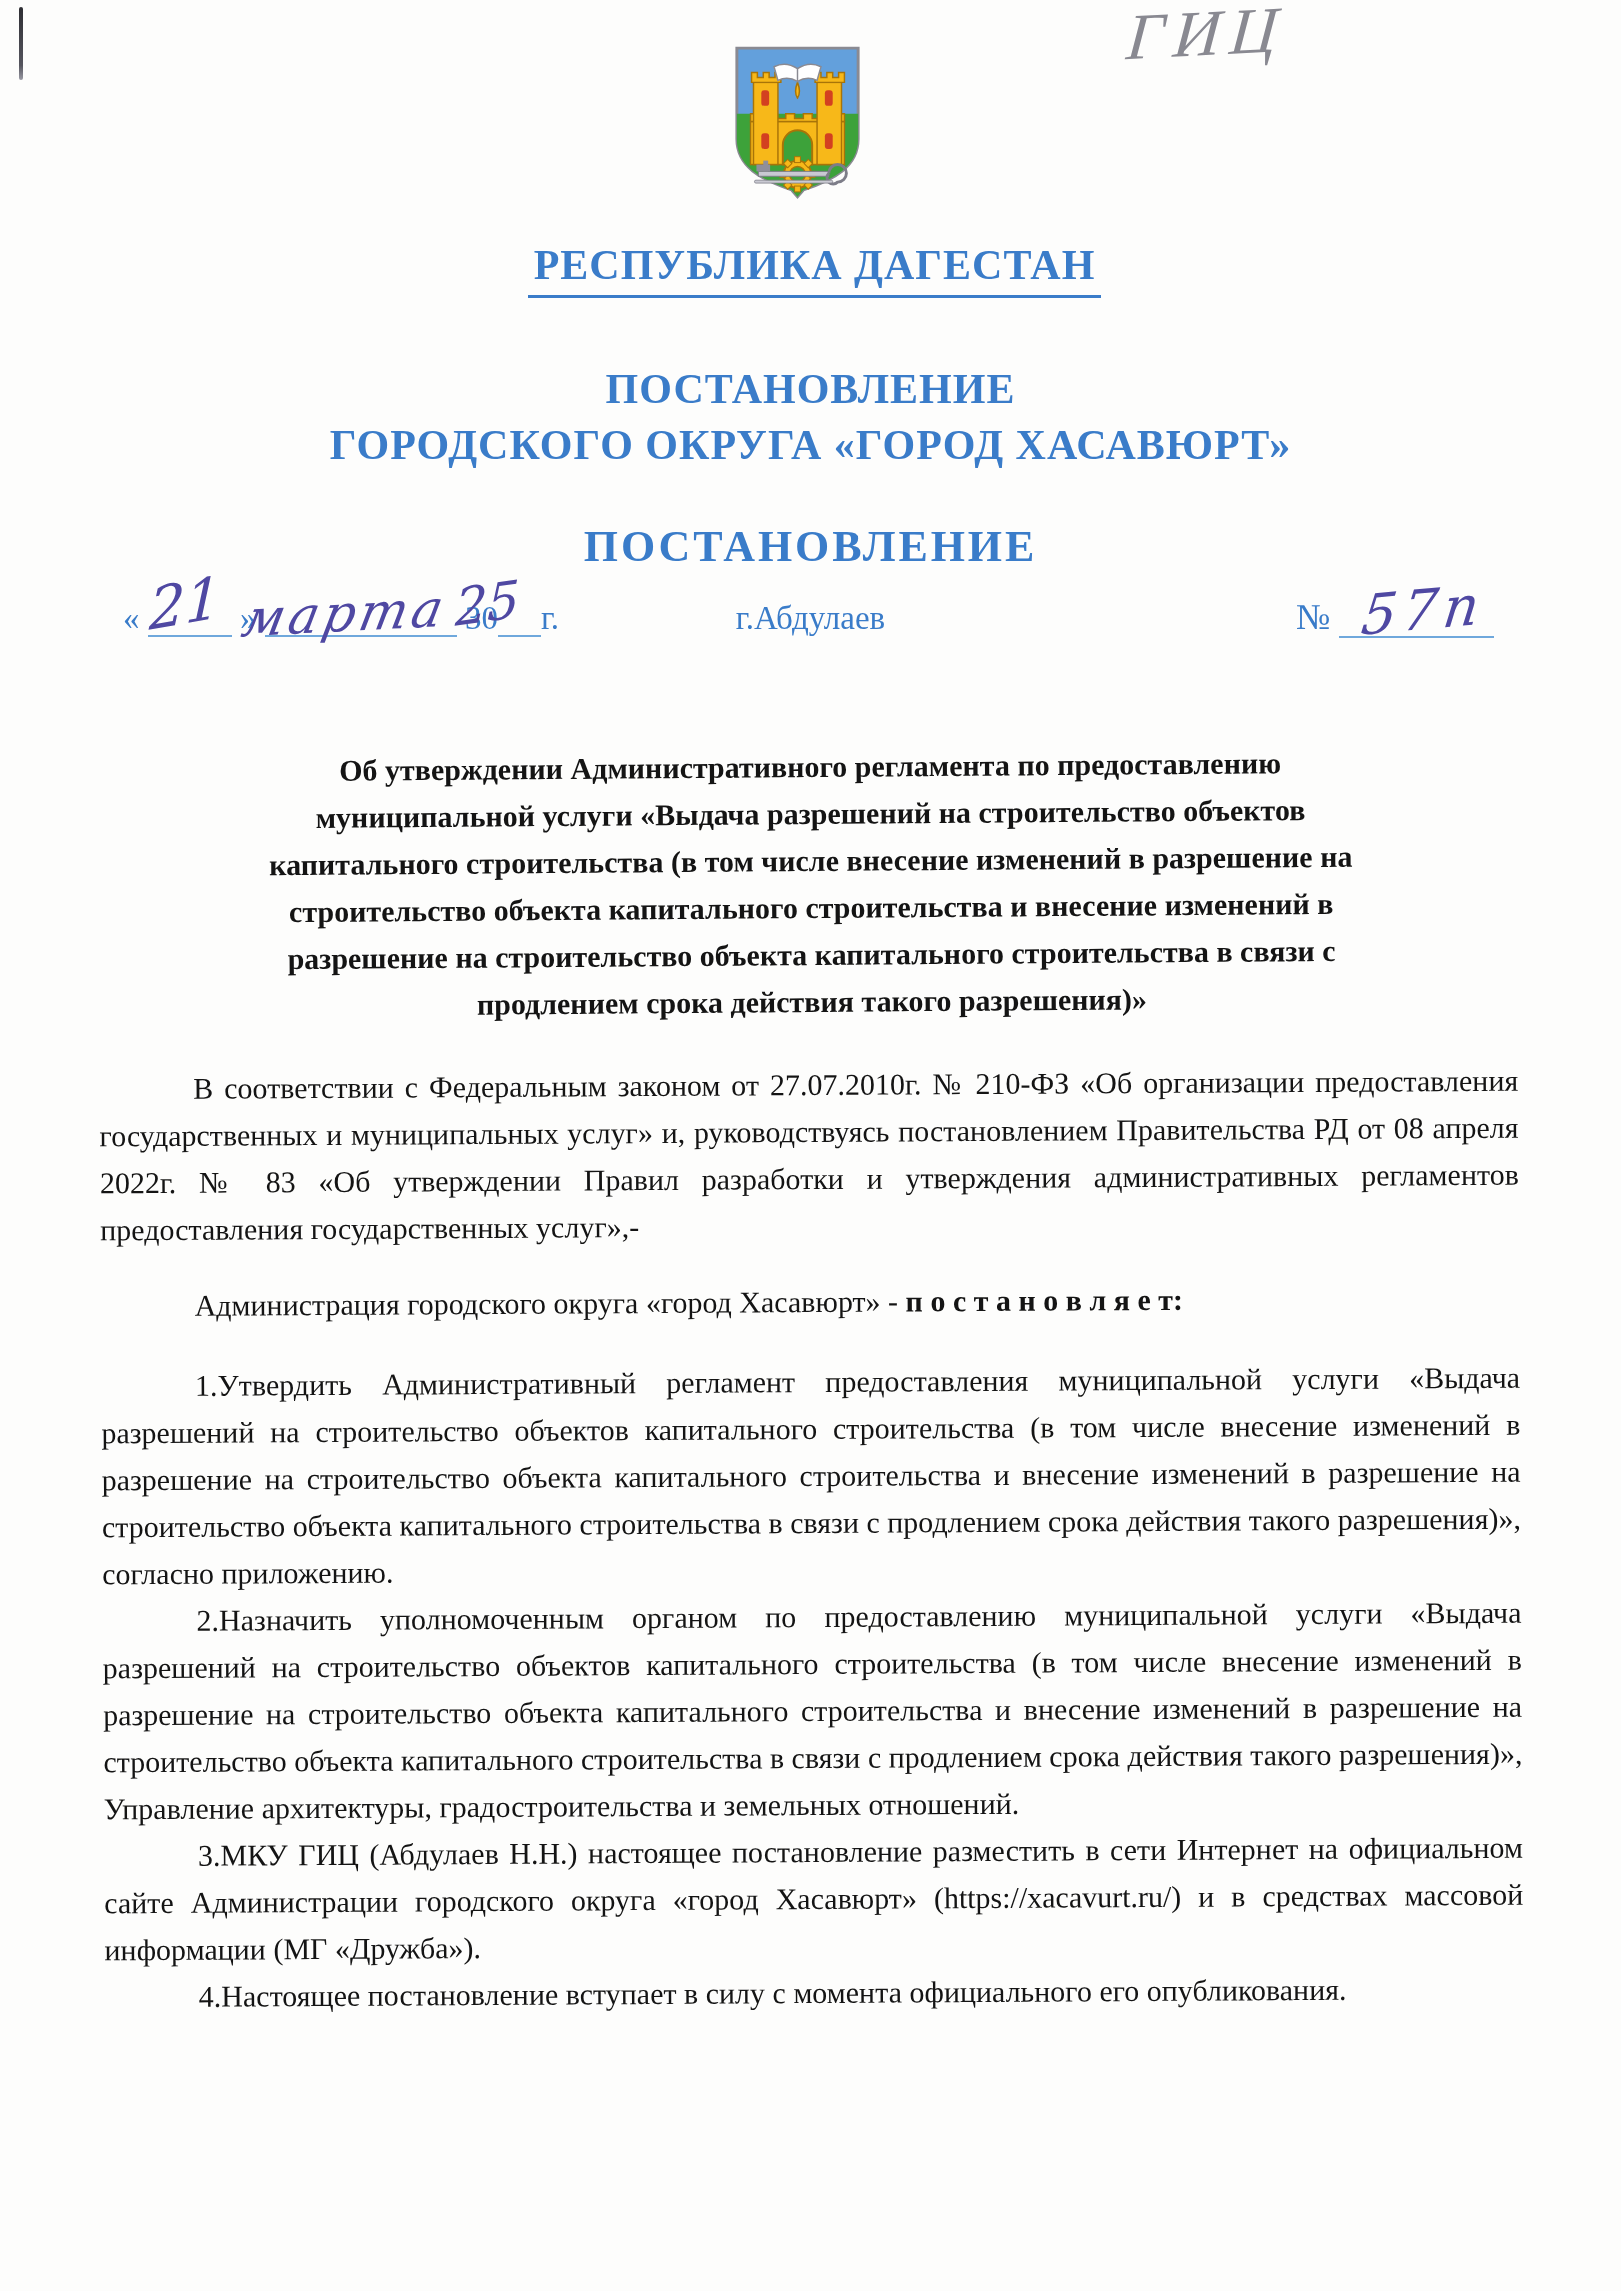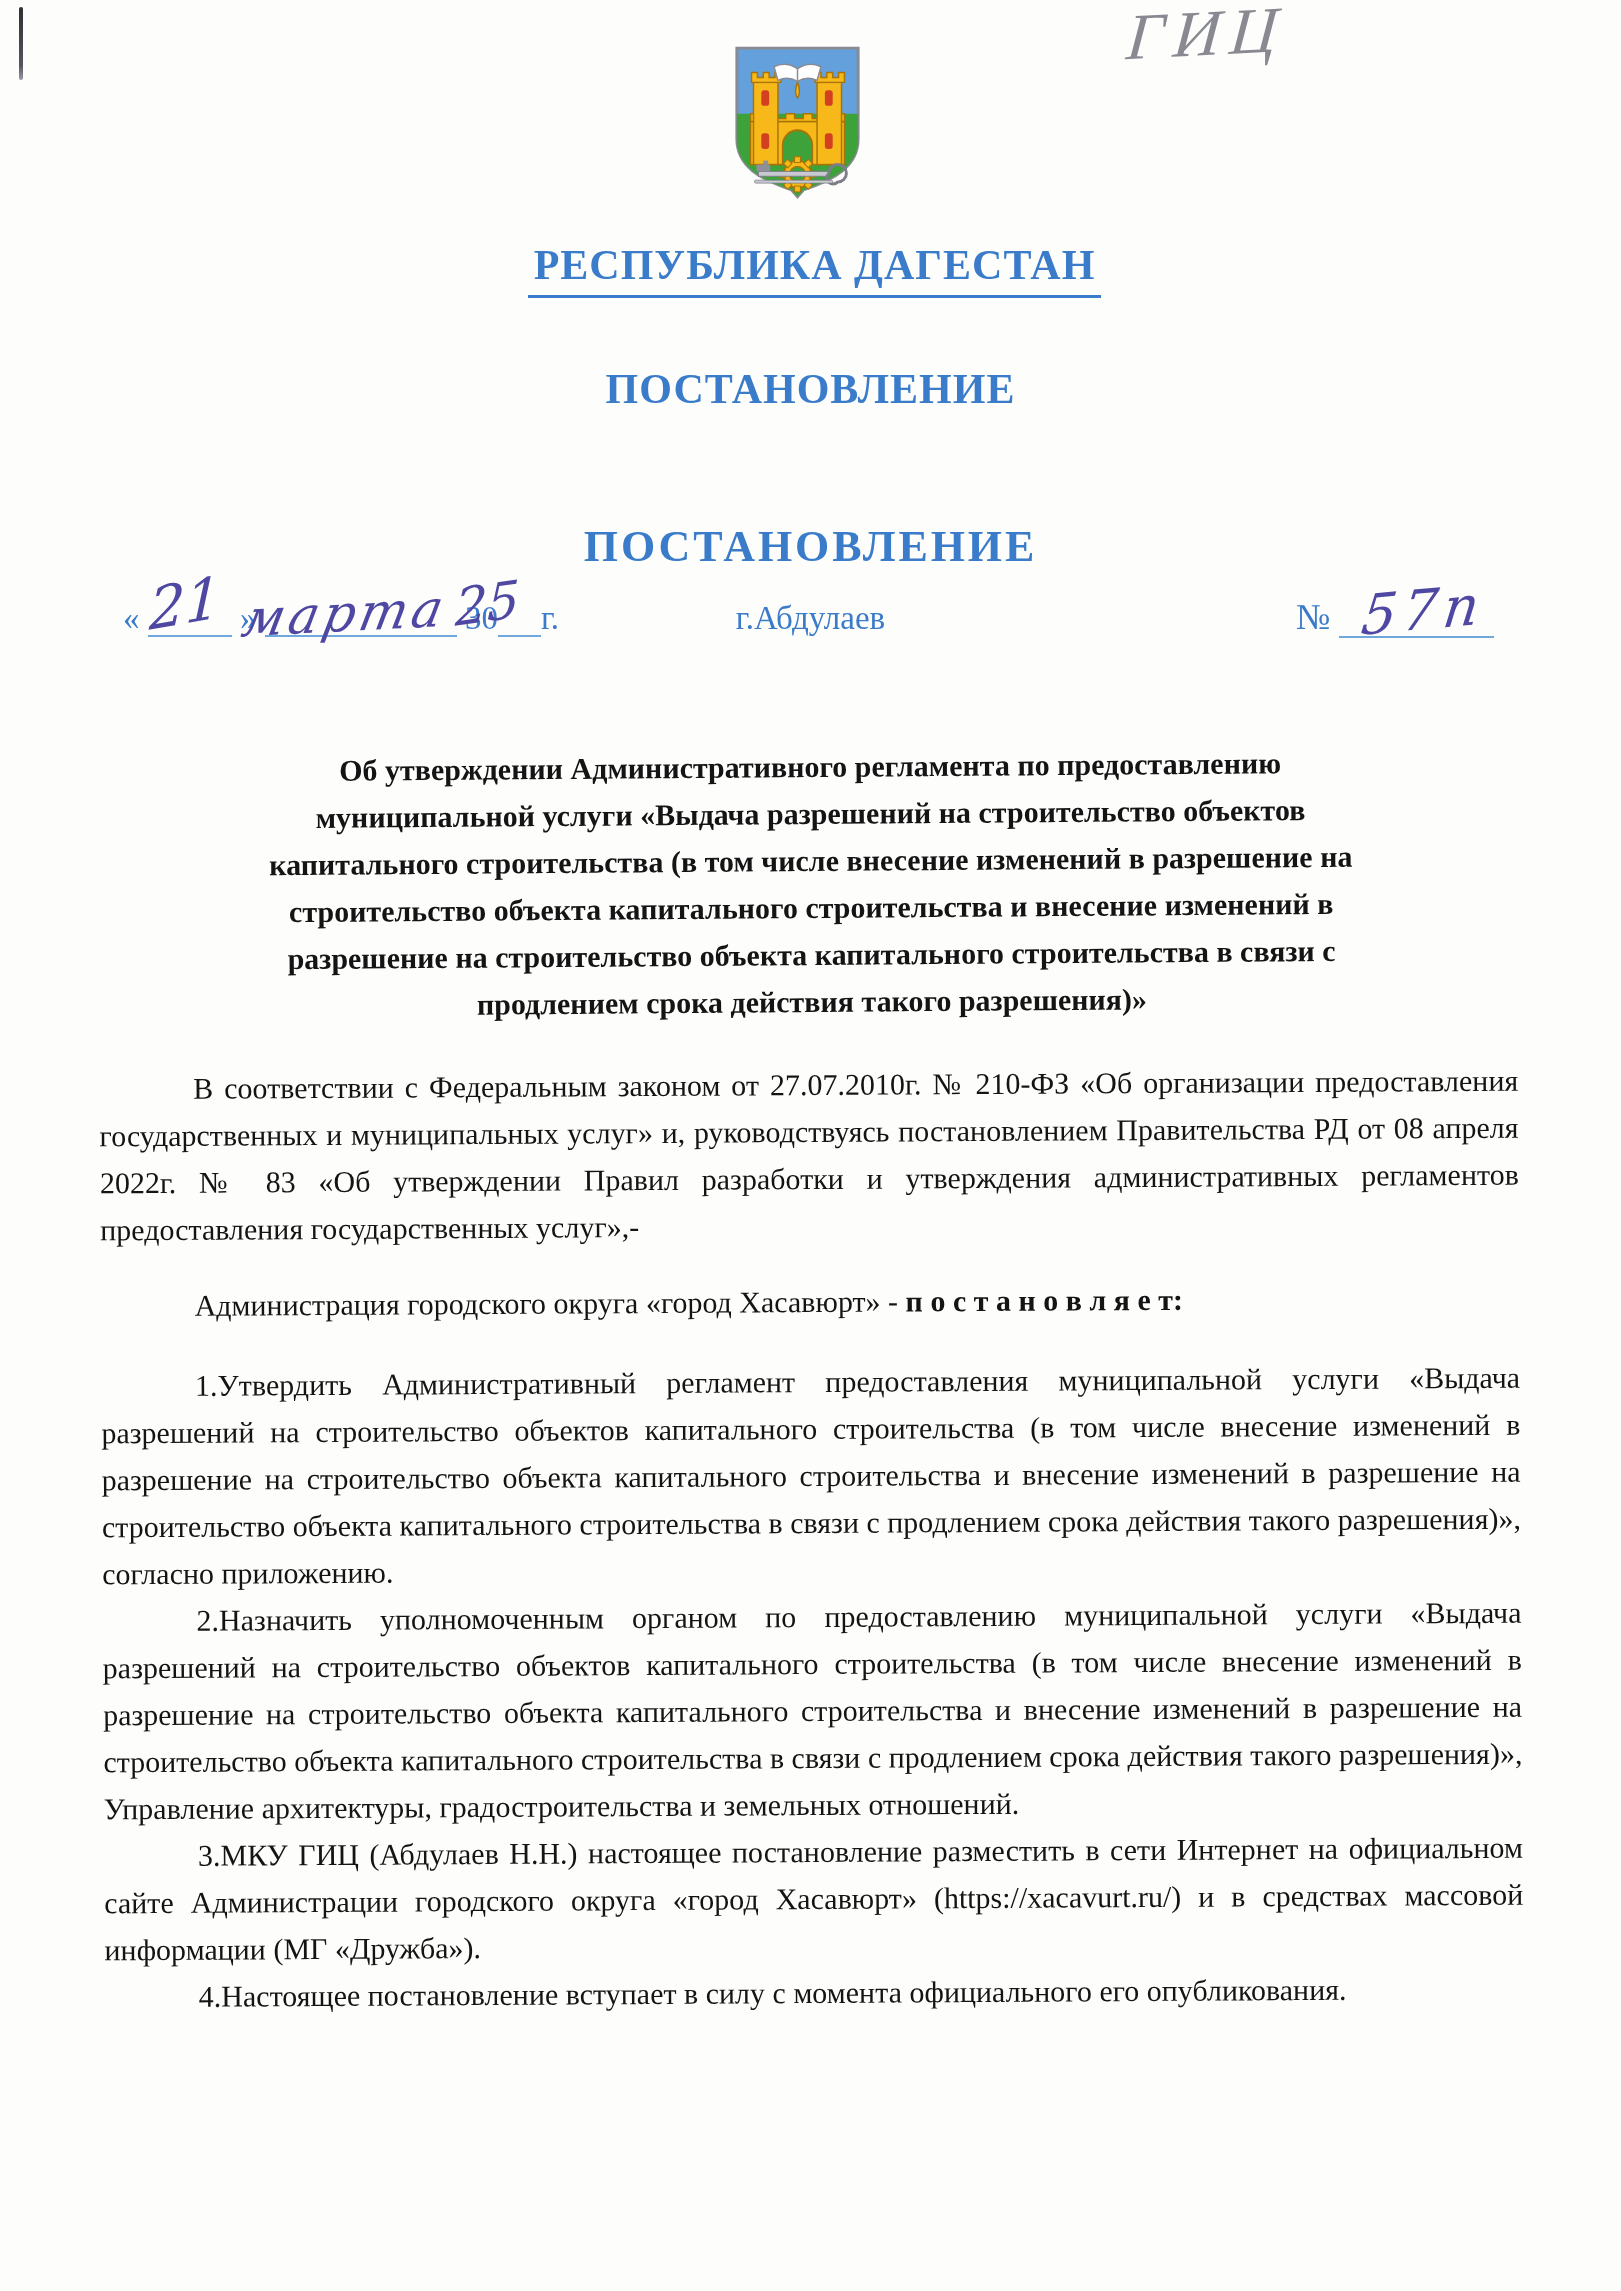--- a/index.html
+++ b/index.html
@@ -152,20 +152,21 @@
         <path d="M100,133 a9,9 0 1 1 9,9 a6,6 0 1 1 -9,-9" fill="none" stroke="#7d7d88" stroke-width="3"></path>
         <rect x="24" y="140" width="80" height="3" rx="1.5" fill="#c9c9d2" stroke="#7d7d88" stroke-width="0.8"></rect>
       </g>
     </svg>
   </div>
 
   <div class="hdr hdr-republic">
     <span class="u">РЕСПУБЛИКА ДАГЕСТАН</span>
   </div>
   <div class="hdr hdr-admin1">ПОСТАНОВЛЕНИЕ</div>
+  <div class="hdr hdr-admin2">ГОРОДСКОГО ОКРУГА «ГОРОД ХАСАВЮРТ»</div>
   <div class="hdr hdr-doctype">ПОСТАНОВЛЕНИЕ</div>
 
   <div class="date-row">
     <div class="date-left">
       <span>«</span>
       <span class="blank blank-day"></span>
       <span>»</span>
       <span class="blank blank-month"></span>
       <span>30</span><span class="blank blank-year"></span><span>г.</span>
     </div>

